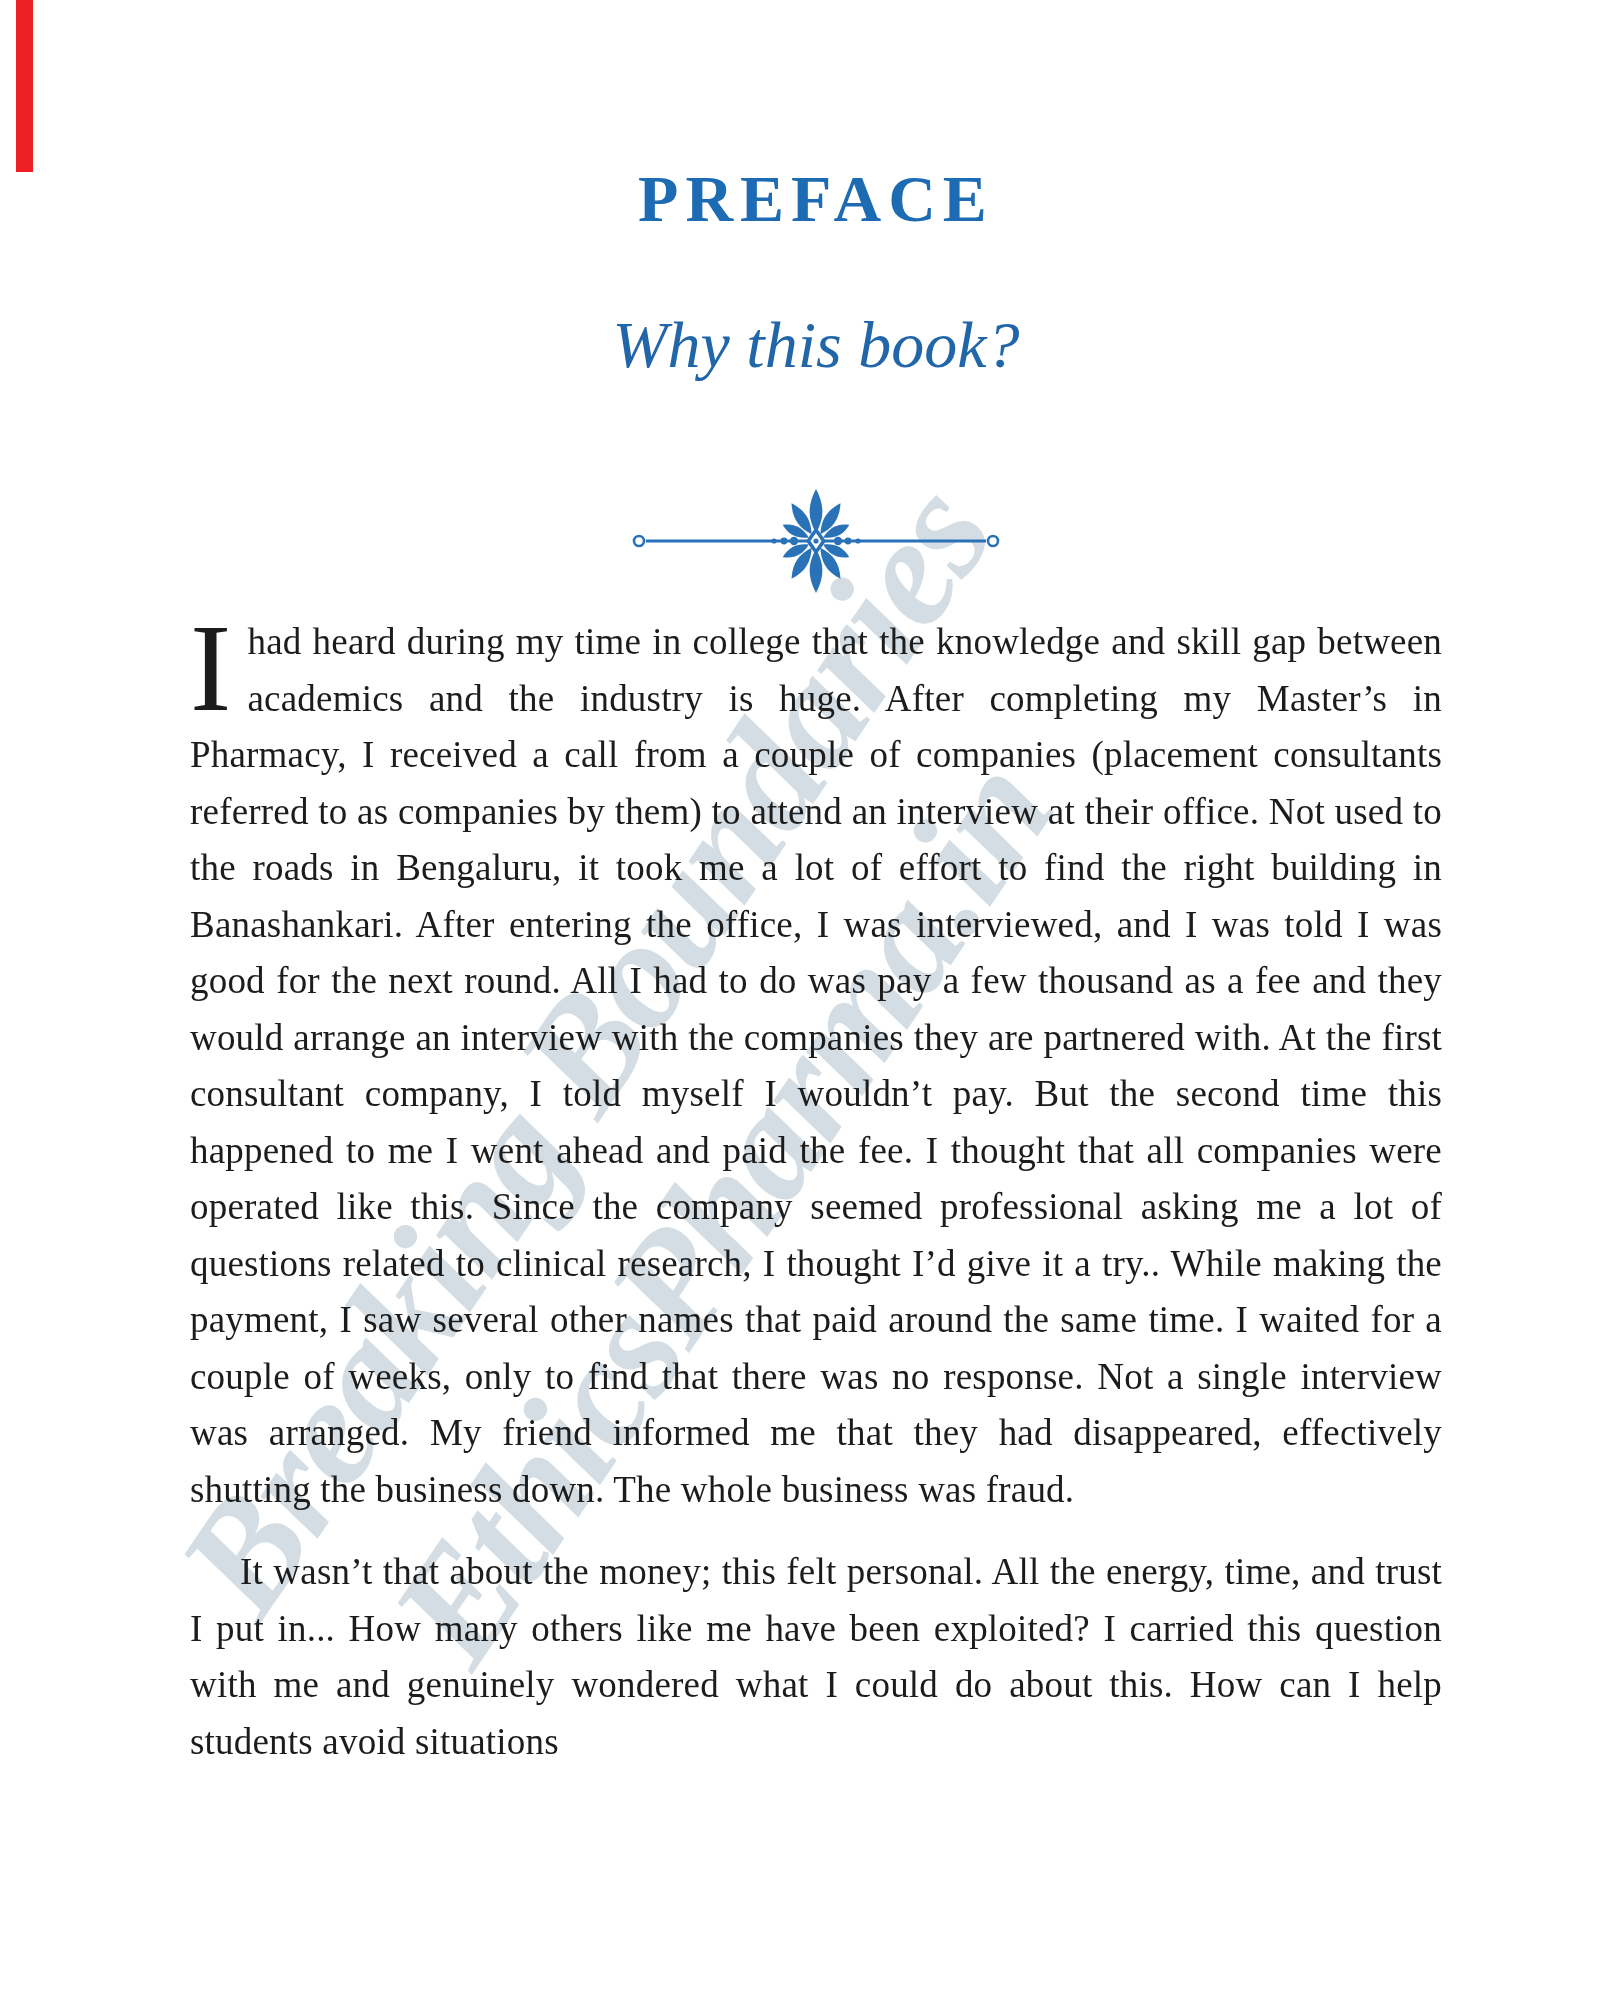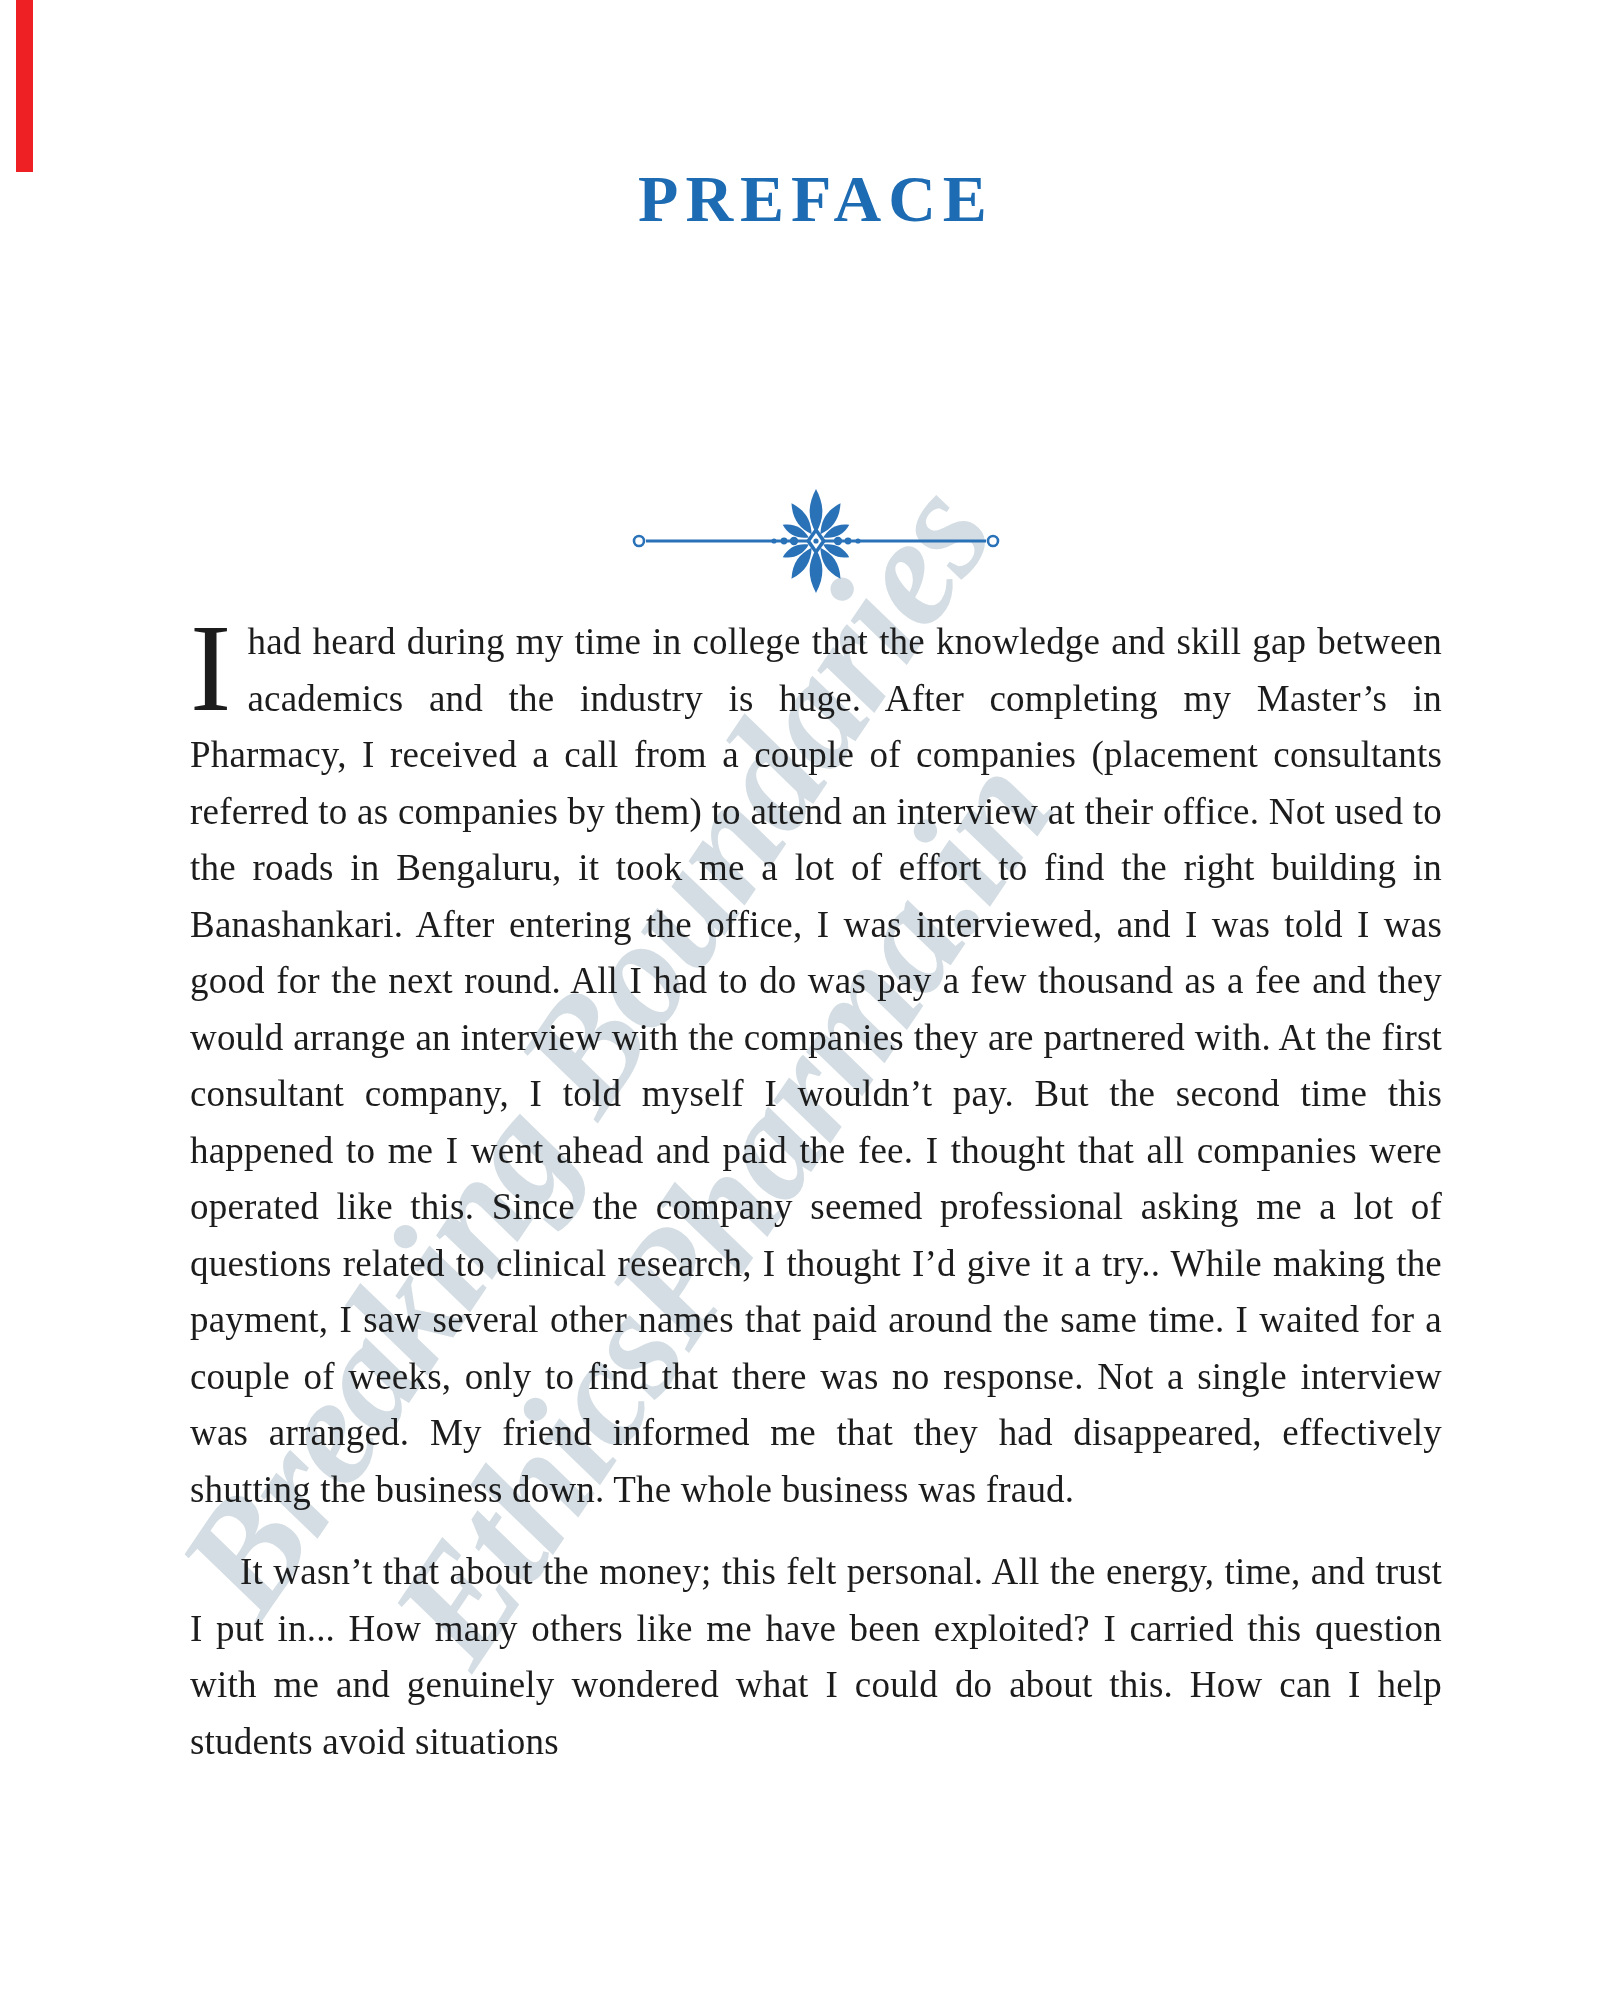--- a/index.html
+++ b/index.html
@@ -78,20 +78,21 @@
 
   <div class="watermark">
     <div class="wm-line wm-1">Breaking Boundaries</div>
     <div class="wm-line wm-2">EthicsPharma.in</div>
   </div>
 
   <div class="content">
 
     <div class="title">PREFACE</div>
 
+    <div class="subtitle">Why this book?</div>
 
     <div class="ornament-wrap">
       <svg width="380" height="110" viewBox="0 0 380 110">
         <g stroke="#2a72b8" fill="#2a72b8">
           <line x1="20" y1="55" x2="360" y2="55" stroke-width="3.2"></line>
           <circle cx="13" cy="55" r="5" fill="#ffffff" stroke-width="2.6"></circle>
           <circle cx="367" cy="55" r="5" fill="#ffffff" stroke-width="2.6"></circle>
           <circle cx="148" cy="55" r="2.6" stroke="none"></circle>
           <circle cx="158" cy="55" r="3.4" stroke="none"></circle>
           <circle cx="168" cy="55" r="4.2" stroke="none"></circle>

